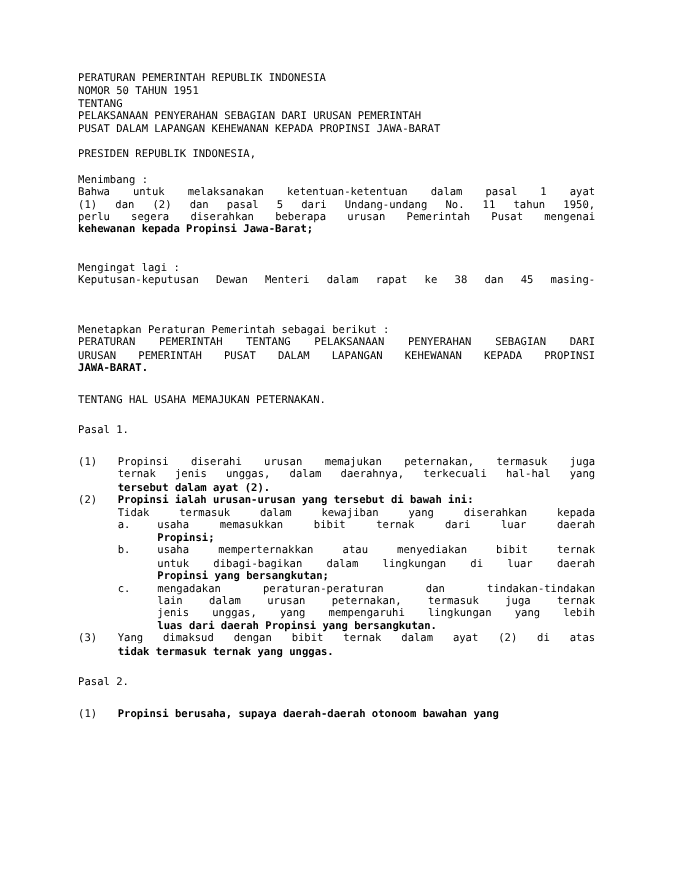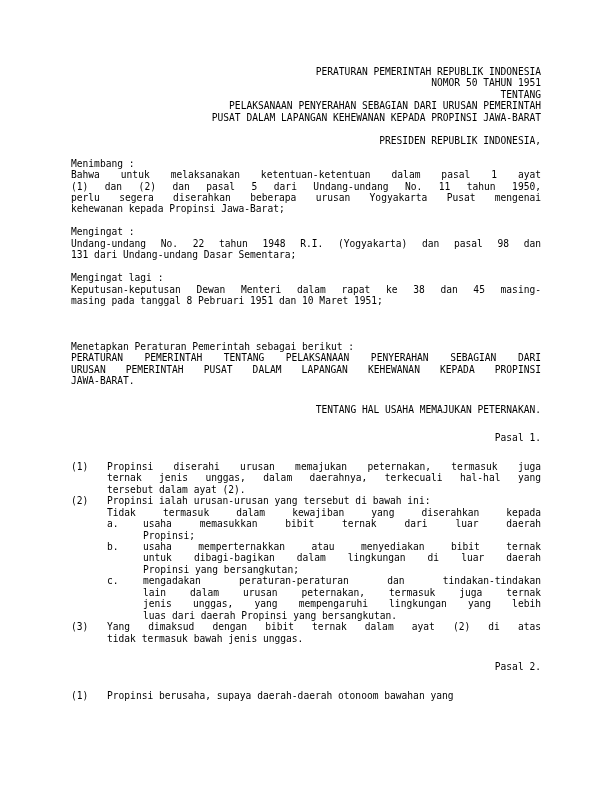--- a/index.html
+++ b/index.html
@@ -25,21 +25,21 @@
     width: 470px;
   }
   
   .ln {
     font-size: 9.6px;
     line-height: 11.45px;
     white-space: pre;
     letter-spacing: 0;
   }
   .center {
-    text-align: right;
+    text-align: left;
   }
   
   .condensed {
     font-family: "DejaVu Sans Condensed", "Liberation Sans Narrow", "Liberation Sans", sans-serif;
     font-size: 9.4px;
     letter-spacing: .2px;
   }
   
   .just {
     font-size: 9.6px;
@@ -51,20 +51,21 @@
   }
   .just > .jl {
     display: block;
     text-align: justify;
     text-align-last: justify;
     white-space: pre;
     overflow: hidden;
   }
   .just > .jl.last {
     text-align-last: left;
+    font-weight: bold;
   }
   .blank {
     height: 11.45px;
   }
   .half {
     height: 5.7px;
   }
   
   .item {
     display: flex;
@@ -106,42 +107,34 @@
 
     <div class="ln center">PRESIDEN REPUBLIK INDONESIA,</div>
 
     <div class="blank"></div>
 
     <div>
       <div class="ln">Menimbang :</div>
       <div class="just">
         <span class="jl">Bahwa untuk melaksanakan ketentuan-ketentuan dalam pasal 1 ayat</span>
         <span class="jl">(1) dan (2) dan pasal 5 dari Undang-undang No. 11 tahun 1950,</span>
-        <span class="jl">perlu segera diserahkan beberapa urusan Yogyakarta Pusat mengenai</span>
+        <span class="jl">perlu segera diserahkan beberapa urusan Pemerintah Pusat mengenai</span>
         <span class="jl last">kehewanan kepada Propinsi Jawa-Barat;</span>
       </div>
     </div>
 
     <div class="blank"></div>
 
-    <div>
-      <div class="ln">Mengingat :</div>
-      <div class="just">
-        <span class="jl">Undang-undang No. 22 tahun 1948 R.I. (Yogyakarta) dan pasal 98 dan</span>
-        <span class="jl last">131 dari Undang-undang Dasar Sementara;</span>
-      </div>
-    </div>
 
     <div class="blank"></div>
 
     <div>
       <div class="ln">Mengingat lagi :</div>
       <div class="just">
         <span class="jl">Keputusan-keputusan Dewan Menteri dalam rapat ke 38 dan 45 masing-</span>
-        <span class="jl last">masing pada tanggal 8 Pebruari 1951 dan 10 Maret 1951;</span>
       </div>
     </div>
 
     <div class="blank"></div>
     <div class="half"></div>
 
 
     <div class="blank"></div>
     <div class="half"></div>
 
@@ -227,21 +220,21 @@
           </div>
         </div>
 
       </div>
 
       <div class="item">
         <div class="marker">(3)</div>
         <div class="body">
           <div class="just">
             <span class="jl">Yang dimaksud dengan bibit ternak dalam ayat (2) di atas</span>
-            <span class="jl last">tidak termasuk bawah jenis unggas.</span>
+            <span class="jl last">tidak termasuk ternak yang unggas.</span>
           </div>
         </div>
       </div>
 
     </div>
 
     <div class="blank"></div>
     <div class="half"></div>
 
     <div class="ln center">Pasal 2.</div>

